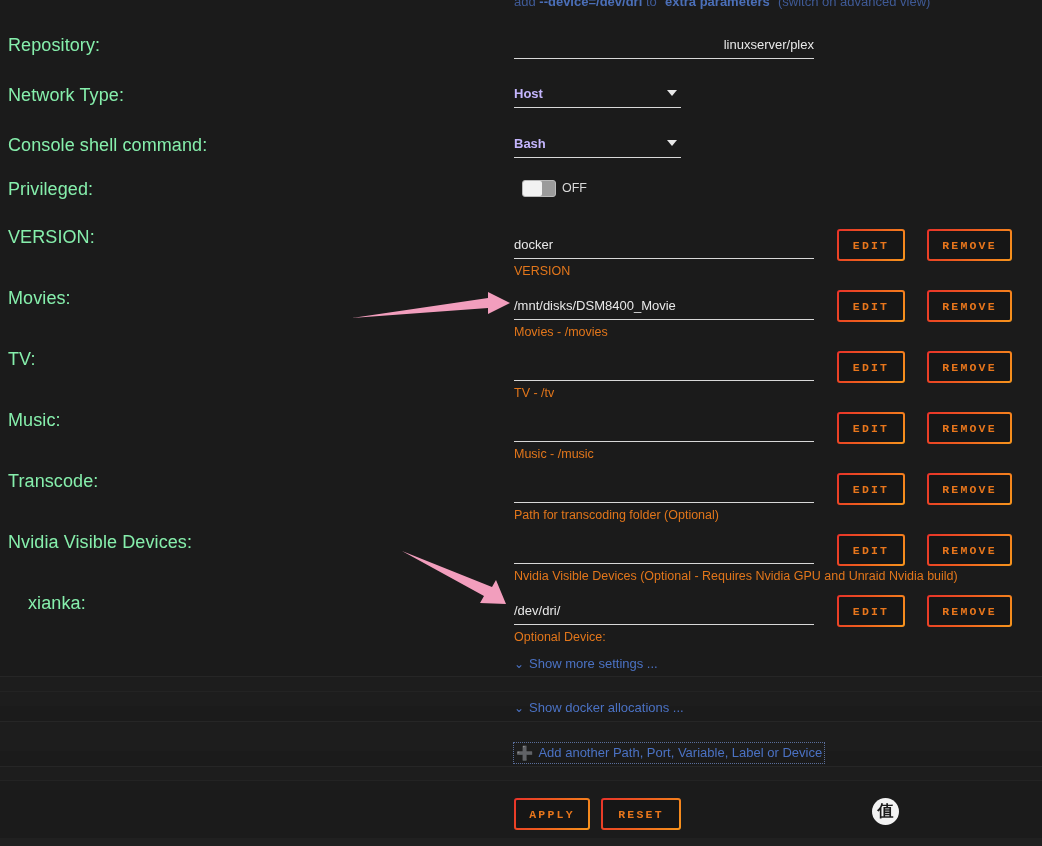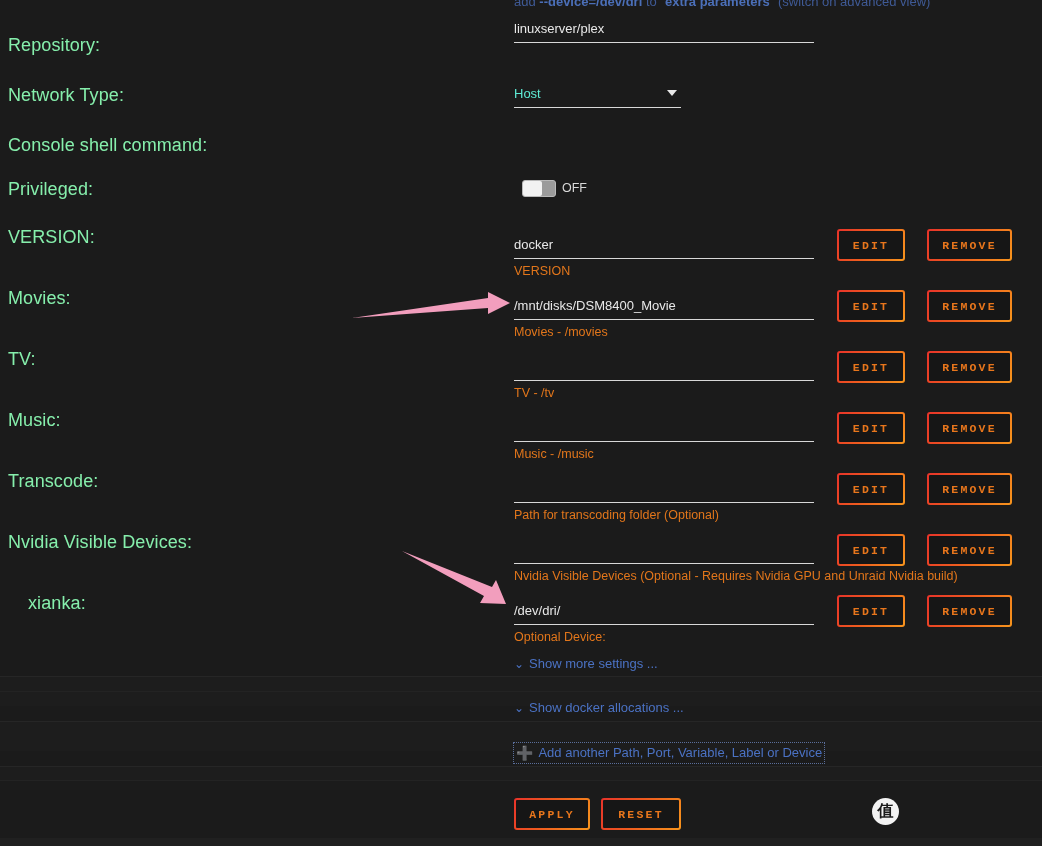--- a/index.html
+++ b/index.html
@@ -28,22 +28,22 @@
   .field .rule { display:block; height:1px; background:#d8d8d8; width:100%; }
 
   .hint {
     position:absolute; color:#e2761b; font-size:12.5px; line-height:15px;
     white-space:nowrap;
   }
 
   
   .select { position:absolute; }
   .select .sv {
-    display:block; color:#5eead4; font-size:13px; line-height:18px; height:22px;
-    padding-right:20px; white-space:nowrap;
+    display:block; color:#c4b5fd; font-size:13px; line-height:18px; height:22px;
+    padding-right:20px; white-space:nowrap;font-weight:bold;
   }
   .select .caret {
     position:absolute; right:4px; top:5px; width:0; height:0;
     border-left:5px solid transparent; border-right:5px solid transparent;
     border-top:6px solid #e8e8e8;
   }
   .select .rule { display:block; height:1px; background:#d8d8d8; width:100%; }
 
   
   .toggle { position:absolute; width:34px; height:17px; border-radius:3px;
@@ -105,33 +105,38 @@
   <div class="band" style="top:766px;height:14px;background:#1d1d1d;"></div>
   <div class="sep" style="top:766px;"></div>
   <div class="sep" style="top:780px;background:#232323;"></div>
   <div class="band" style="top:838px;height:8px;background:#202020;"></div>
 
   <div class="topline" style="left:514px;top:-6px;">
     <span>add </span><b>--device=/dev/dri</b><span> to "</span><b>extra parameters</b><span>" (switch on advanced view)</span>
   </div>
 
   <div class="lbl" style="left:8px;top:37px;">Repository:</div>
-  <div class="field" style="left:514px;top:20px;width:300px;">
+  <div class="field" style="left:514px;top:36px;width:300px;text-align:right;">
     <span class="val">linuxserver/plex</span>
     <span class="rule"></span>
   </div>
 
   <div class="lbl" style="left:8px;top:87px;">Network Type:</div>
   <div class="select" style="left:514px;top:85px;width:167px;">
     <span class="sv">Host</span>
     <span class="caret"></span>
     <span class="rule"></span>
   </div>
 
   <div class="lbl" style="left:8px;top:137px;">Console shell command:</div>
+  <div class="select" style="left:514px;top:135px;width:167px;">
+    <span class="sv">Bash</span>
+    <span class="caret"></span>
+    <span class="rule"></span>
+  </div>
 
   <div class="lbl" style="left:8px;top:181px;">Privileged:</div>
   <div class="toggle" style="left:522px;top:180px;">
     <span class="knob"></span>
   </div>
   <div class="toggle-txt" style="left:562px;top:181px;">OFF</div>
 
   <div class="lbl" style="left:8px;top:229px;">VERSION:</div>
   <div class="field" style="left:514px;top:236px;width:300px;">
     <span class="val">docker</span>

